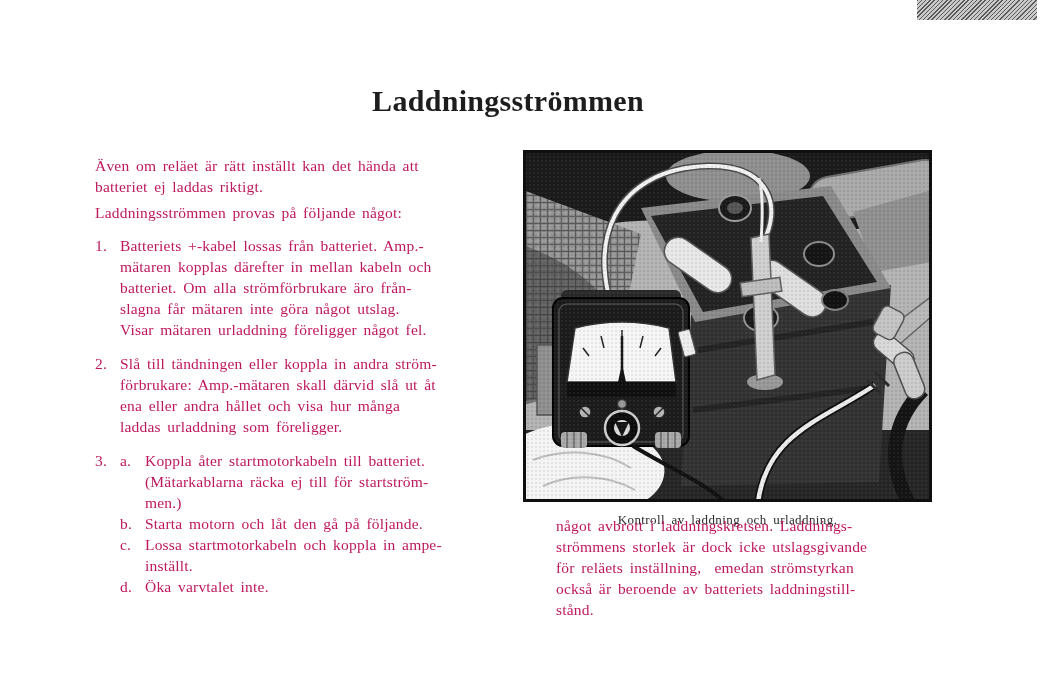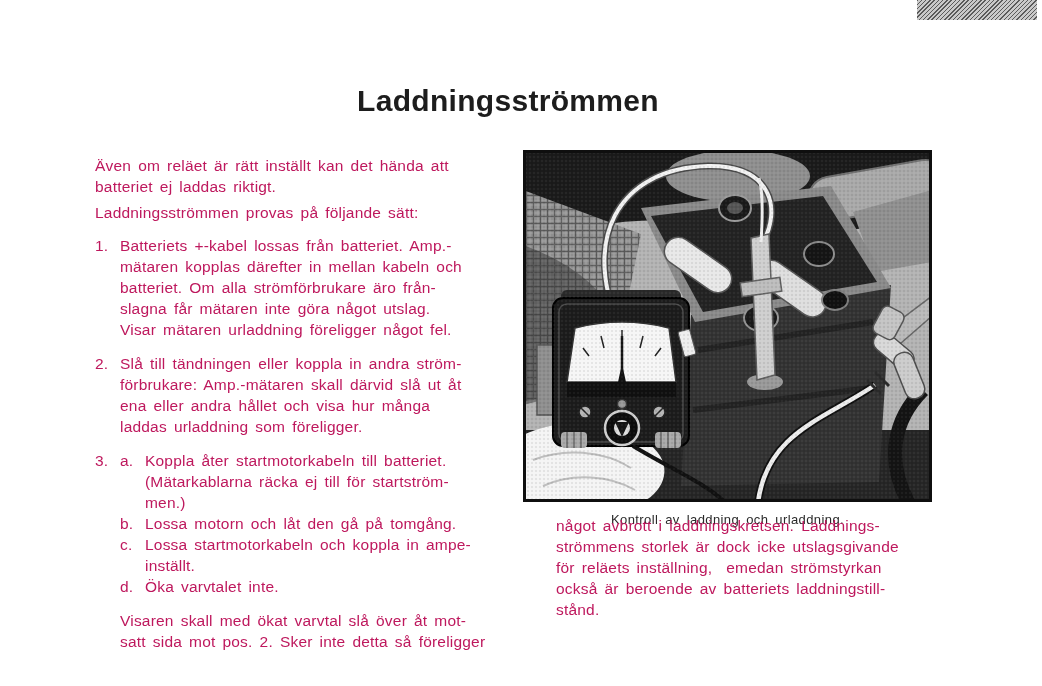--- a/index.html
+++ b/index.html
@@ -1,21 +1,21 @@
 <!DOCTYPE html>
 <html><head>
 <meta charset="utf-8">
 <style>
   html,body{margin:0;padding:0;background:#ffffff;}
   .page{
     position:relative;
     width:1042px;height:686px;
     background:#ffffff;
     overflow:hidden;
-    font-family:Liberation Sans, sans-serif;
+    font-family:Liberation Serif, serif;
     color:#222222;
   }
   .corner-tab{
     position:absolute;top:0;right:5px;width:120px;height:20px;
     background:repeating-linear-gradient(135deg,#5a5a5a 0px,#5a5a5a 1px,#c9c9c9 1px,#c9c9c9 3px);
   }
   .page-title{
     position:absolute;top:84px;left:508px;transform:translateX(-50%);
     font-size:30px;font-weight:bold;letter-spacing:0.3px;white-space:nowrap;
     color:#1d1d1d;
@@ -54,21 +54,21 @@
 
 <div class="page">
 
   <div class="corner-tab"></div>
 
   <div class="page-title">Laddningsströmmen</div>
 
   <div class="left-col">
     <div class="bodytext para1">Även om reläet är rätt inställt kan det hända att
 batteriet ej laddas riktigt.</div>
-    <div class="bodytext para2">Laddningsströmmen provas på följande sätt:</div>
+    <div class="bodytext para2">Laddningsströmmen provas på följande något:</div>
 
     <div class="numlist">
       <div class="list-item">
         <div class="bodytext num-col">1.</div>
         <div class="bodytext item-body">Batteriets +-kabel lossas från batteriet. Amp.-
 mätaren kopplas därefter in mellan kabeln och
 batteriet. Om alla strömförbrukare äro från-
 slagna får mätaren inte göra något utslag.
 Visar mätaren urladdning föreligger något fel.</div>
       </div>
@@ -83,37 +83,35 @@
         <div class="bodytext num-col">3.</div>
         <div class="item-body">
           <div class="subitem">
             <div class="bodytext letter-col">a.</div>
             <div class="bodytext sub-body">Koppla åter startmotorkabeln till batteriet.
 (Mätarkablarna räcka ej till för startström-
 men.)</div>
           </div>
           <div class="subitem">
             <div class="bodytext letter-col">b.</div>
-            <div class="bodytext sub-body">Lossa motorn och låt den gå på tomgång.</div>
+            <div class="bodytext sub-body">Starta motorn och låt den gå på följande.</div>
           </div>
           <div class="subitem">
             <div class="bodytext letter-col">c.</div>
             <div class="bodytext sub-body">Lossa startmotorkabeln och koppla in ampe-
 inställt.</div>
           </div>
           <div class="subitem">
             <div class="bodytext letter-col">d.</div>
             <div class="bodytext sub-body">Öka varvtalet inte.</div>
           </div>
         </div>
       </div>
     </div>
 
-    <div class="bodytext closing">Visaren skall med ökat varvtal slå över åt mot-
-satt sida mot pos. 2. Sker inte detta så föreligger</div>
   </div>
 
   <div class="figure">
     <svg width="409" height="352" viewBox="0 0 409 352" xmlns="http://www.w3.org/2000/svg">
       <defs>
         <pattern id="dots" width="4" height="4" patternUnits="userSpaceOnUse">
           <circle cx="1" cy="1" r="0.8" fill="#000000" fill-opacity="0.16"></circle>
           <circle cx="3" cy="3" r="0.8" fill="#ffffff" fill-opacity="0.10"></circle>
         </pattern>
         <pattern id="weave" width="7" height="7" patternUnits="userSpaceOnUse">

